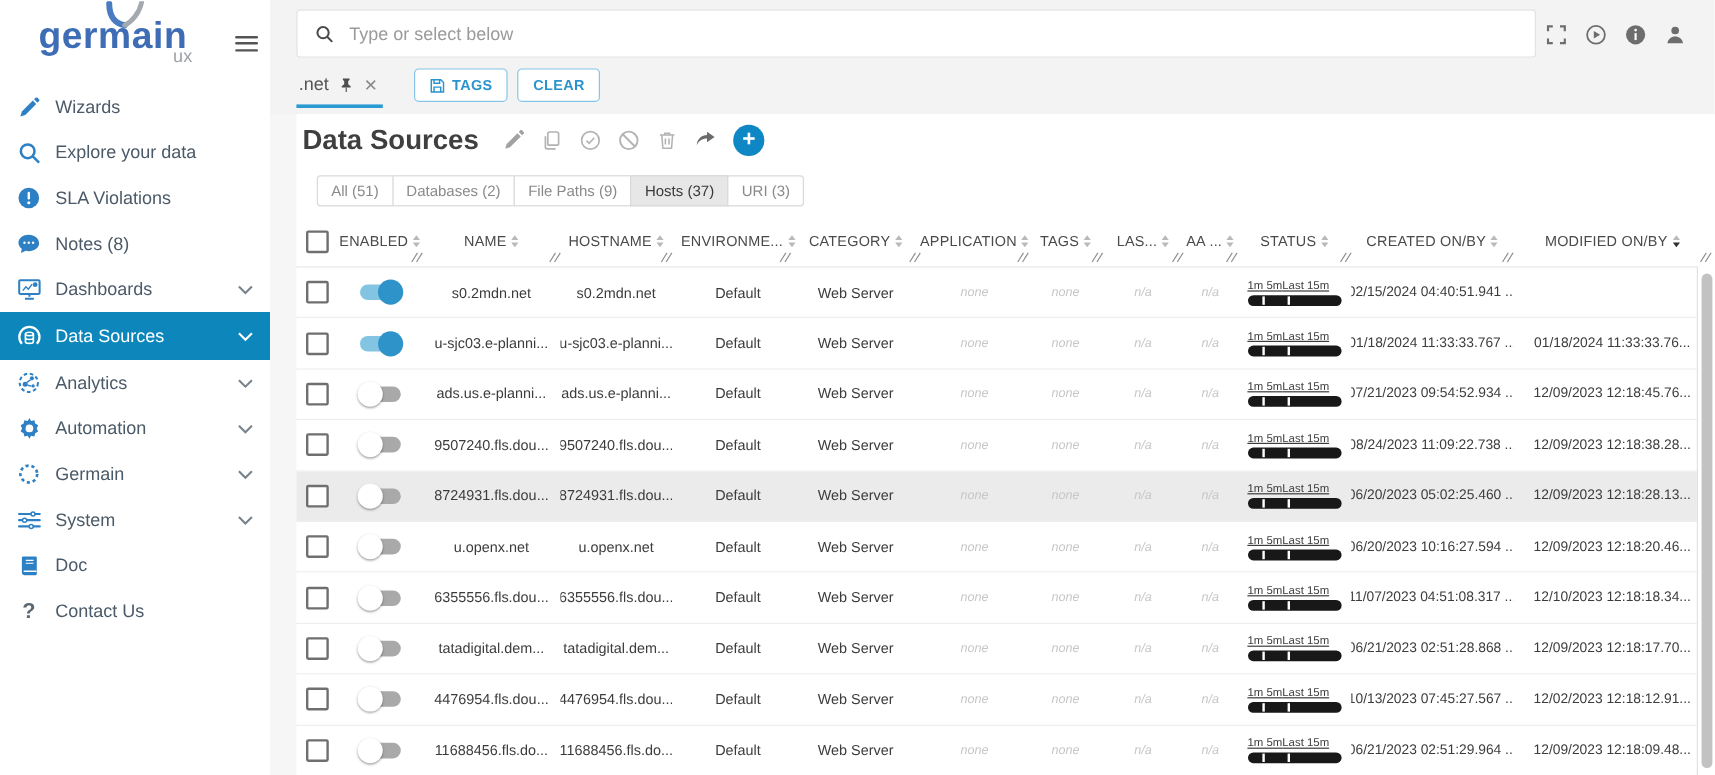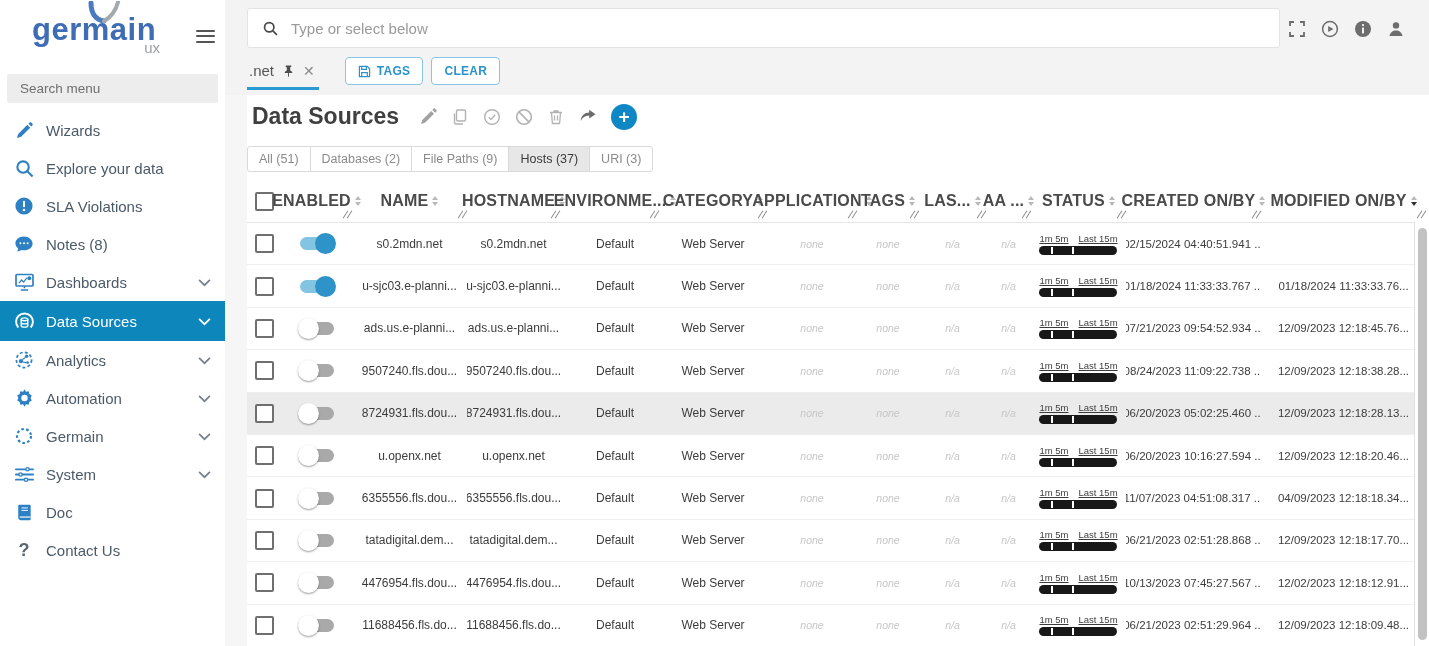--- a/index.html
+++ b/index.html
@@ -53,29 +53,29 @@
   .titlerow{position:absolute;left:252px;top:103px;display:flex;align-items:center;gap:14px;z-index:2;}
   .page-title{font-size:23px;color:#3f3f3f;font-weight:600;margin:0 6px 0 0;}
   .act{width:18px;height:18px;color:#b3b3b3;cursor:pointer;}
   .act.pencil{color:#a2a2a2;}
   .act.dark{color:#6b6b6b;}
   .plus{width:26px;height:26px;border-radius:50%;background:#0f87c5;color:#fff;font-size:19px;
        line-height:25px;text-align:center;cursor:pointer;font-weight:bold;}
   .tabs{position:absolute;left:247px;top:146px;display:flex;z-index:2;}
   .tab{border:1px solid #d9d9d9;margin-left:-1px;padding:5px 11px;font-size:12.5px;color:#8a8a8a;
        background:#fff;cursor:pointer;white-space:nowrap;}
-  .tab:first-child{border-radius:3px 0 0 3px;margin-left:0;}
+  .tab:first-child{border-radius:3px 0 0 3px;margin-left:17px;}
   .tab:last-child{border-radius:0 3px 3px 0;}
   .tab.sel{background:#e7e7e7;color:#3a3a3a;}
 
   
   .table{position:absolute;left:247px;top:180px;width:1168px;z-index:1;}
   .thead{display:flex;height:42px;align-items:center;border-bottom:1px solid #e6e6e6;}
   .th{position:relative;height:100%;display:flex;align-items:center;justify-content:center;gap:4px;
-       font-size:16px;font-weight:bold;color:#4a4a4a;letter-spacing:.2px;white-space:nowrap;}
+       font-size:12px;font-weight:normal;color:#4a4a4a;letter-spacing:.2px;white-space:nowrap;}
   .sa{display:flex;flex-direction:column;gap:2px;}
   .sa b{width:0;height:0;border-left:3.5px solid transparent;border-right:3.5px solid transparent;}
   .sa .up{border-bottom:4px solid #b9b9b9;}
   .sa .dn{border-top:4px solid #b9b9b9;}
   .sa .dn.dark{border-top-color:#2f2f2f;}
   .rz{position:absolute;right:1px;bottom:3px;width:9px;height:9px;}
   .rz::before,.rz::after{content:"";position:absolute;background:#8f8f8f;width:1px;height:9px;transform:rotate(32deg);}
   .rz::before{right:5px;}.rz::after{right:1px;}
   .trow{display:flex;height:42.4px;align-items:center;border-bottom:1px solid #efefef;box-sizing:border-box;}
   .trow.hl{background:#ebebeb;}
@@ -88,21 +88,21 @@
   .c8{width:67px;flex:none;}.c9{width:45px;flex:none;}.c10{width:95px;flex:none;}.c11{width:135px;flex:none;}
   .c12{width:165px;flex:none;}
   .checkbox{width:15px;height:15px;border:2px solid #6f6f6f;border-radius:2px;background:#fff;cursor:pointer;}
   .toggle{width:34px;height:13px;border-radius:7px;position:relative;cursor:pointer;}
   .toggle .knob{position:absolute;top:-4px;width:21px;height:21px;border-radius:50%;}
   .toggle.on{background:#83c4e3;}
   .toggle.on .knob{background:#2d93c8;right:-2px;}
   .toggle.off{background:#a9a9a9;}
   .toggle.off .knob{background:#fff;left:-2px;box-shadow:0 1px 2px rgba(0,0,0,.4);}
   .status-wrap{display:flex;flex-direction:column;align-items:flex-start;}
-  .slinks{display:flex;gap:10px;}
+  .slinks{display:flex;}
   .slink{font-size:9.5px;color:#3d3d3d;text-decoration:underline;cursor:pointer;}
   .sbar{width:78px;height:9px;background:#181818;border-radius:5px;position:relative;margin-top:2px;}
   .sdiv{position:absolute;top:1px;bottom:1px;width:2px;background:#fff;}
 
   .vtrack{position:absolute;left:1414px;top:222px;width:15px;height:424px;border-left:1px solid #e2e2e2;background:#fff;z-index:2;}
   .vthumb{position:absolute;left:3px;top:6px;width:9px;height:412px;background:#c2c2c2;border-radius:5px;cursor:pointer;}
 </style>
 </head>
 <body>
 
@@ -115,21 +115,20 @@
       </svg>
       <span class="logo-text">germain</span>
       <span class="logo-sub">ux</span>
     </div>
     <div class="hamburger">
         <span></span>
         <span></span>
         <span></span>
       </div>
   </div>
-  <div class="menu-search">Search menu</div>
   <nav>
       <div class="nitem">
         <span class="nicon">
           <svg width="19" height="19" viewBox="0 0 20 20" fill="currentColor">
             <path d="M2 18l1.4-4.4 9.6-9.6 3 3-9.6 9.6zM14.1 2.9l1.3-1.3c.5-.5 1.2-.5 1.7 0l1.3 1.3c.5.5.5 1.2 0 1.7l-1.3 1.3z"></path>
           </svg>
         </span>
         <span class="nlabel">Wizards</span>
       </div>
       <div class="nitem">
@@ -681,21 +680,21 @@
               <span class="slink">1m 5m</span>
               <span class="slink">Last 15m</span>
             </span>
             <span class="sbar">
               <span class="sdiv" style="left:12px"></span>
               <span class="sdiv" style="left:33px"></span>
             </span>
           </span>
         </div>
         <div class="td c11 date">11/07/2023 04:51:08.317 ...</div>
-        <div class="td c12 date">04/09/2023 12:18:18.34...</div>
+        <div class="td c12 date">12/10/2023 12:18:18.34...</div>
       </div>
       <div class="trow">
         <div class="td c0">
           <span class="checkbox"></span>
         </div>
         <div class="td c1">
           <span class="toggle off">
             <span class="knob"></span>
           </span>
         </div>

